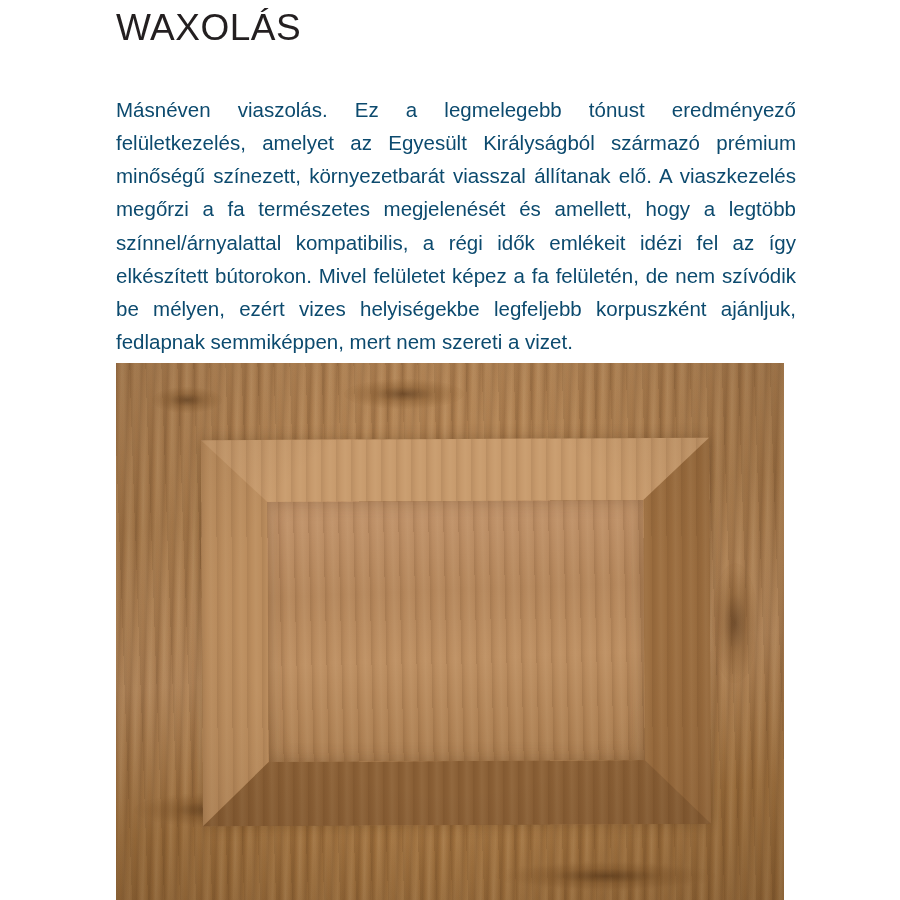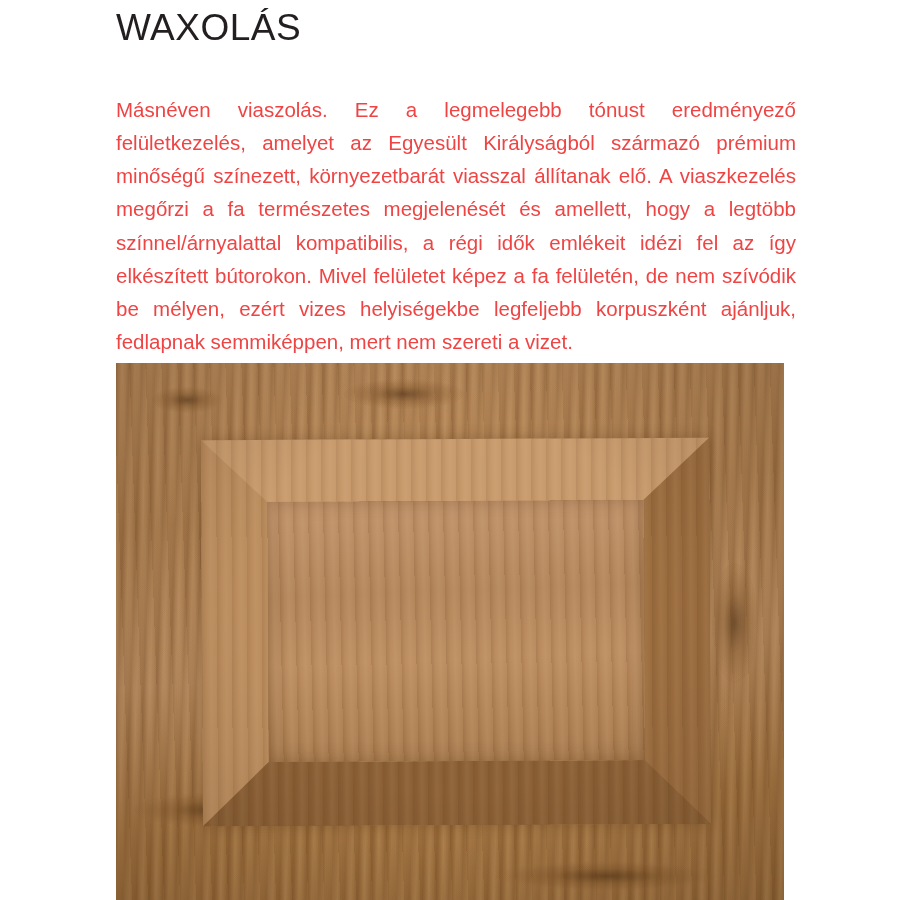--- a/index.html
+++ b/index.html
@@ -36,21 +36,21 @@
     padding-top: 8px;
     line-height: 1.1;
   }
   .body-text {
     margin: 0;
     padding-top: 44px;
     font-size: 20.5px;
     line-height: 1.62;
     text-align: justify;
     text-justify: inter-word;
-    color: #ef4444;
+    color: #0c4a6e;
     font-weight: 400;
   }
   .image-frame {
     position: absolute;
     left: 116px;
     top: 363px;
     width: 668px;
     height: 537px;
     overflow: hidden;
     background: #9a6f42;

